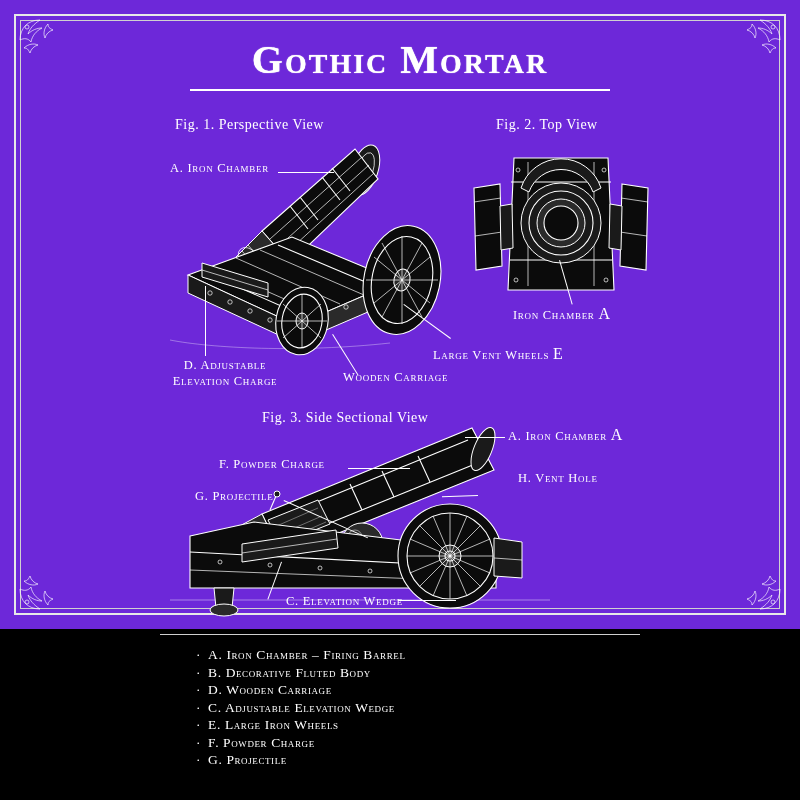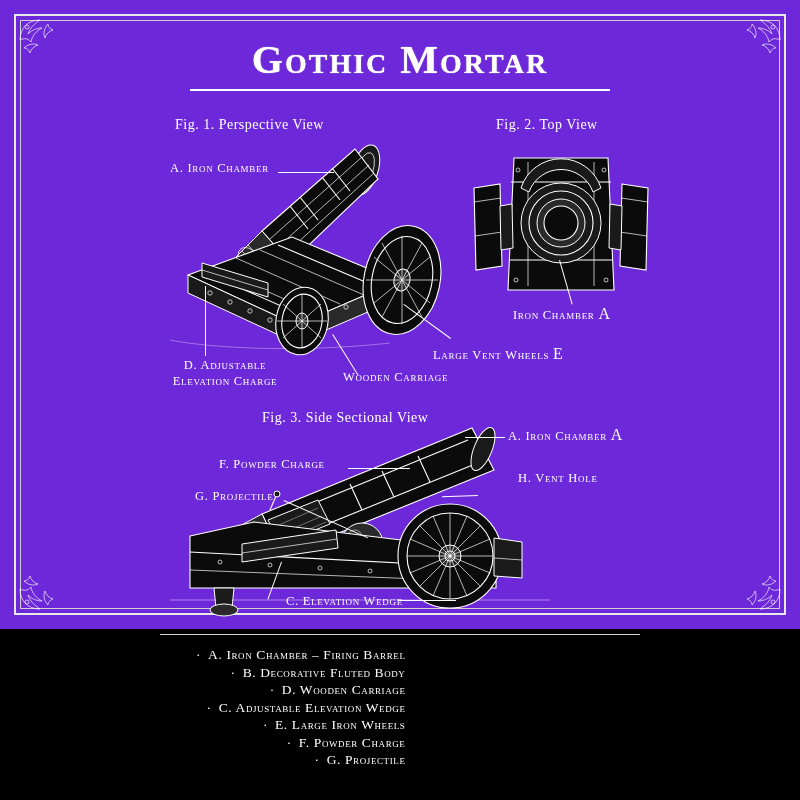--- a/index.html
+++ b/index.html
@@ -113,21 +113,21 @@
   }
   .legend {
     position: absolute;
     left: 196px;
     top: 646px;
     font-size: 13.5px;
     line-height: 17.5px;
     font-variant: small-caps;
     letter-spacing: 0.6px;
   }
-  .legend li { list-style: none; margin: 0; padding: 0; text-align: right; }
+  .legend li { list-style: none; margin: 0; padding: 0; }
   .legend ul { margin: 0; padding: 0; }
   .legend li::before {
     content: "·";
     margin-right: 7px;
     color: #ffffff;
   }
 
   
   .art { position: absolute; }
   svg { overflow: visible; }

